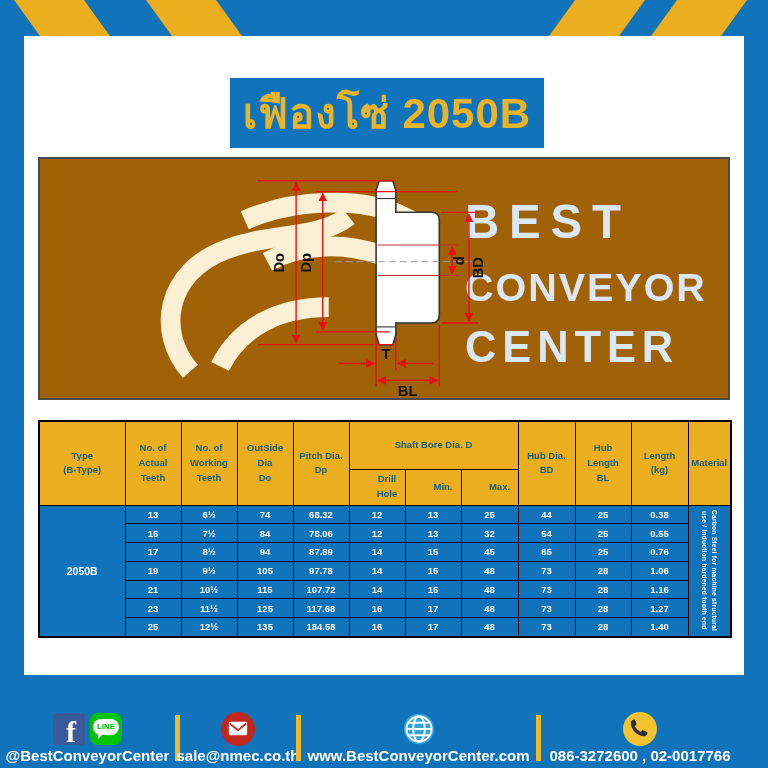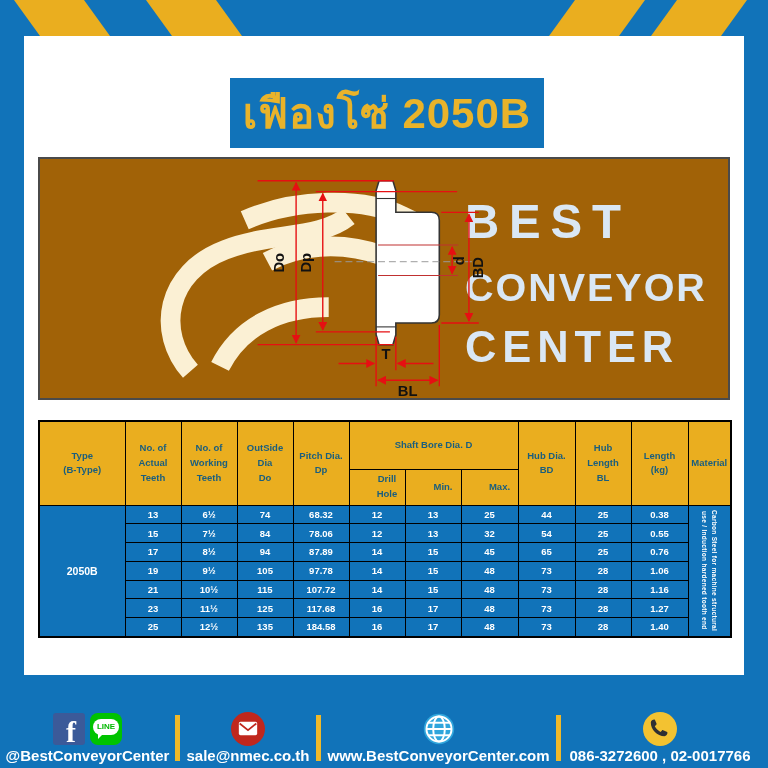--- a/index.html
+++ b/index.html
@@ -38,21 +38,21 @@
   .vwrap { display:flex; flex-direction:row-reverse; justify-content:center; align-items:center; gap:3px; height:126px; }
   .vline { writing-mode:vertical-rl; font-size:6.5px; font-weight:bold; color:#fff; letter-spacing:0.3px; line-height:1.1; }
 
   
   .footer { position:absolute; left:0; bottom:0; width:768px; height:61px; background:#1173B9;
     display:flex; align-items:stretch; }
   .fsec { display:flex; flex-direction:column; align-items:center; justify-content:flex-start; padding-top:3px; }
   .fsec .ficons { height:37px; display:flex; align-items:center; justify-content:center; gap:5px; }
   .flabel { color:#fff; font-weight:bold; font-size:15px; white-space:nowrap; }
   .fdiv { width:5px; height:46px; background:#F0B929; align-self:center; }
-  .sec-social { width:175px; } .sec-email { width:136px; } .sec-web { width:235px; } .sec-phone { width:198px; }
+  .sec-social { width:175px; } .sec-email { width:116px; } .sec-web { width:235px; } .sec-phone { width:198px; }
 
   .fb-icon { width:32px; height:32px; background:#3B5A99; border-radius:3px; overflow:hidden;
     display:flex; align-items:flex-end; justify-content:center; }
   .fb-icon span { color:#fff; font-weight:bold; font-size:30px; font-family:"Liberation Serif", serif;
     line-height:0.85; transform:translateX(2px); }
   .line-icon { width:32px; height:32px; background:#00C300; border-radius:8px; position:relative; }
   .line-bubble { position:absolute; left:3px; top:6px; width:26px; height:16px; background:#fff;
     border-radius:8px; display:flex; align-items:center; justify-content:center; }
   .line-bubble::after { content:""; position:absolute; left:5px; bottom:-4px;
     border:3px solid transparent; border-top-color:#fff; border-left-color:#fff; }

